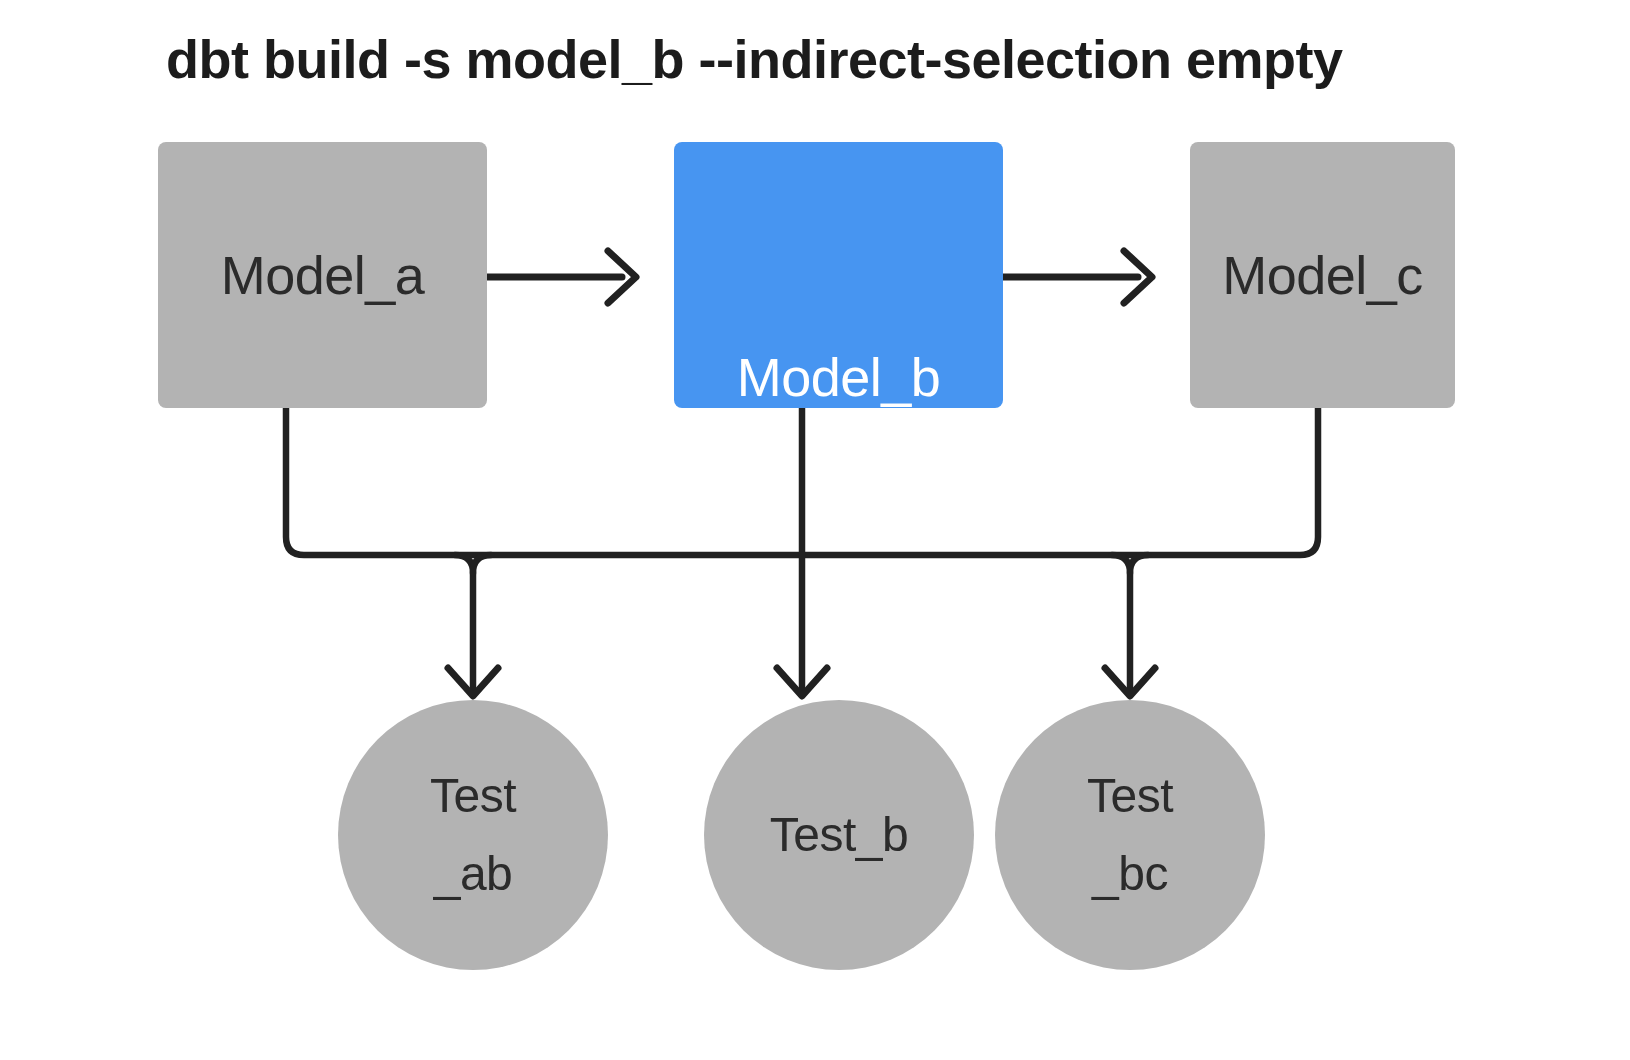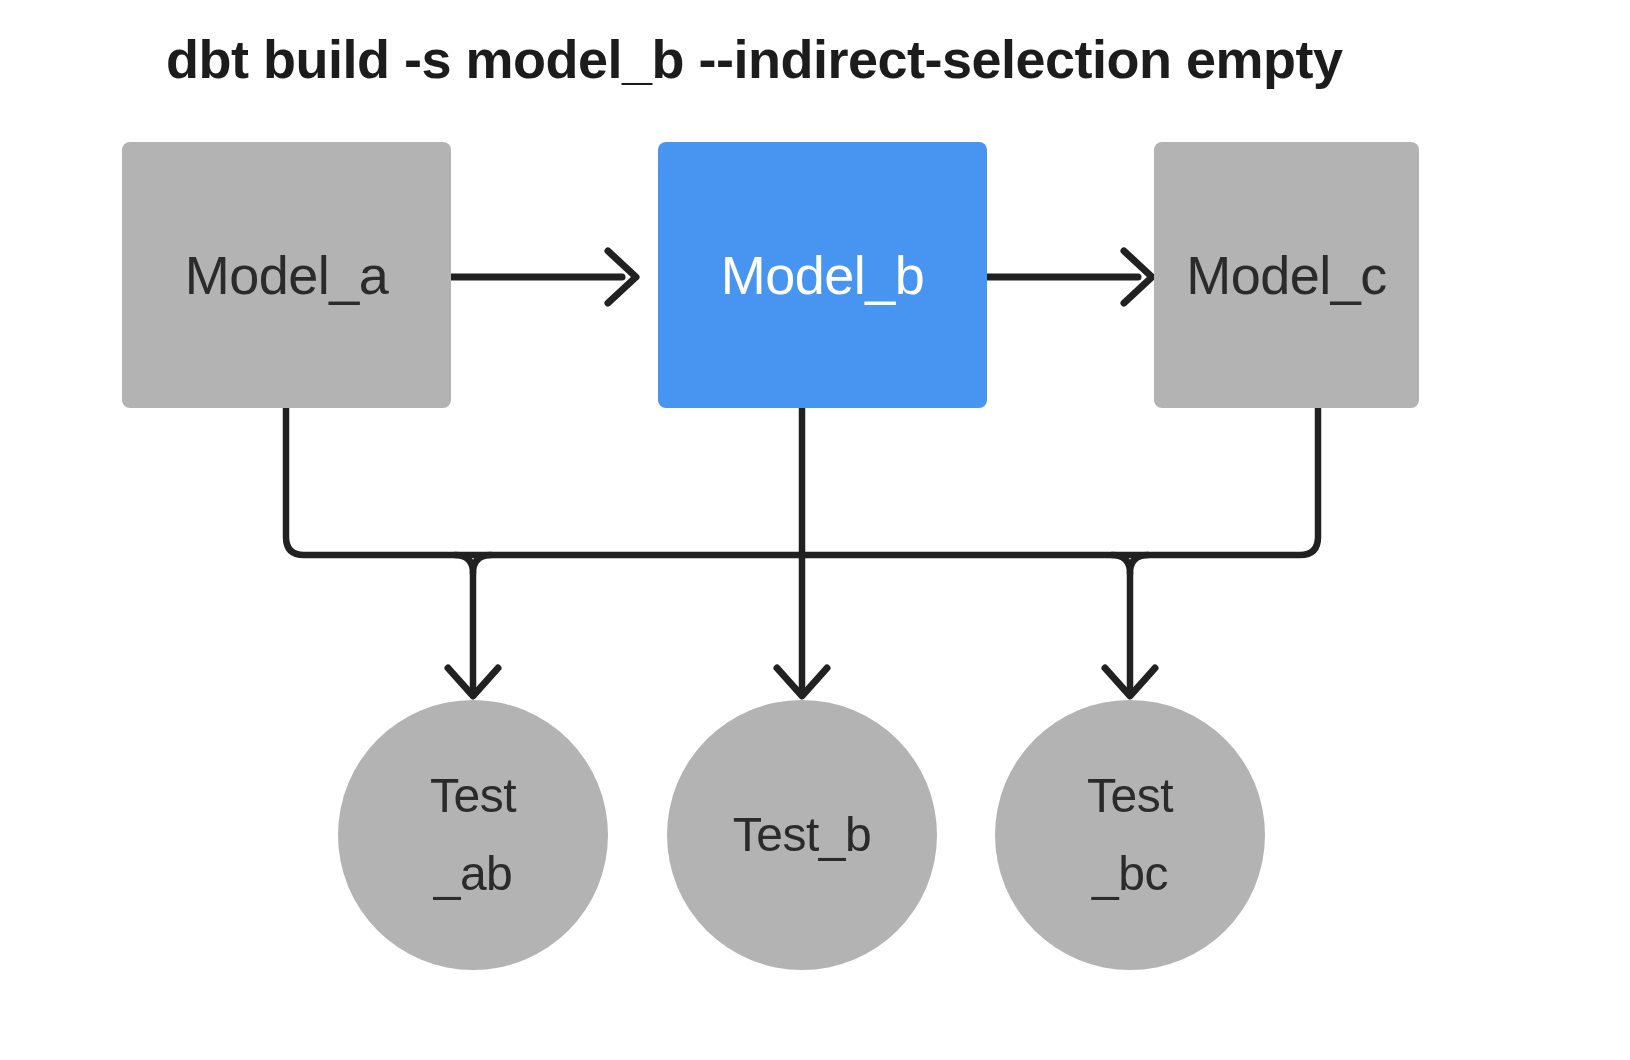--- a/index.html
+++ b/index.html
@@ -45,44 +45,45 @@
     height: 266px;
     border-radius: 8px;
     background: var(--c-node);
     display: flex;
     align-items: center;
     justify-content: center;
     font-size: 54px;
     font-weight: 500;
     color: var(--c-node-text);
     letter-spacing: -0.5px;
+    margin-left: 36px;
   }
   .model.selected { background: var(--c-selected); color: var(--c-selected-text); }
   .model-a { left: 122px; top: 142px; }
-  .model-b { left: 658px; top: 142px; }
+  .model-b { left: 638px; top: 142px; align-items: flex-end; }
   .model-c { left: 1154px; top: 142px; width: 265px; }
   .test {
     position: absolute;
     width: 270px;
     height: 270px;
     border-radius: 50%;
     background: var(--c-node);
     display: flex;
     flex-direction: column;
     align-items: center;
     justify-content: center;
     text-align: center;
     font-size: 48px;
     font-weight: 500;
     line-height: 1.62;
     color: var(--c-node-text);
     letter-spacing: -0.5px;
   }
   .test-ab { left: 338px; top: 700px; }
-  .test-b  { left: 667px; top: 700px; }
+  .test-b  { left: 704px; top: 700px; }
   .test-bc { left: 995px; top: 700px; }
 </style>
 </head>
 <body>
 
 <div class="stage">
 
   <div class="title">dbt build -s model_b --indirect-selection empty</div>
 
   <svg class="edges" width="1630" height="1060" viewBox="0 0 1630 1060" aria-hidden="true">

